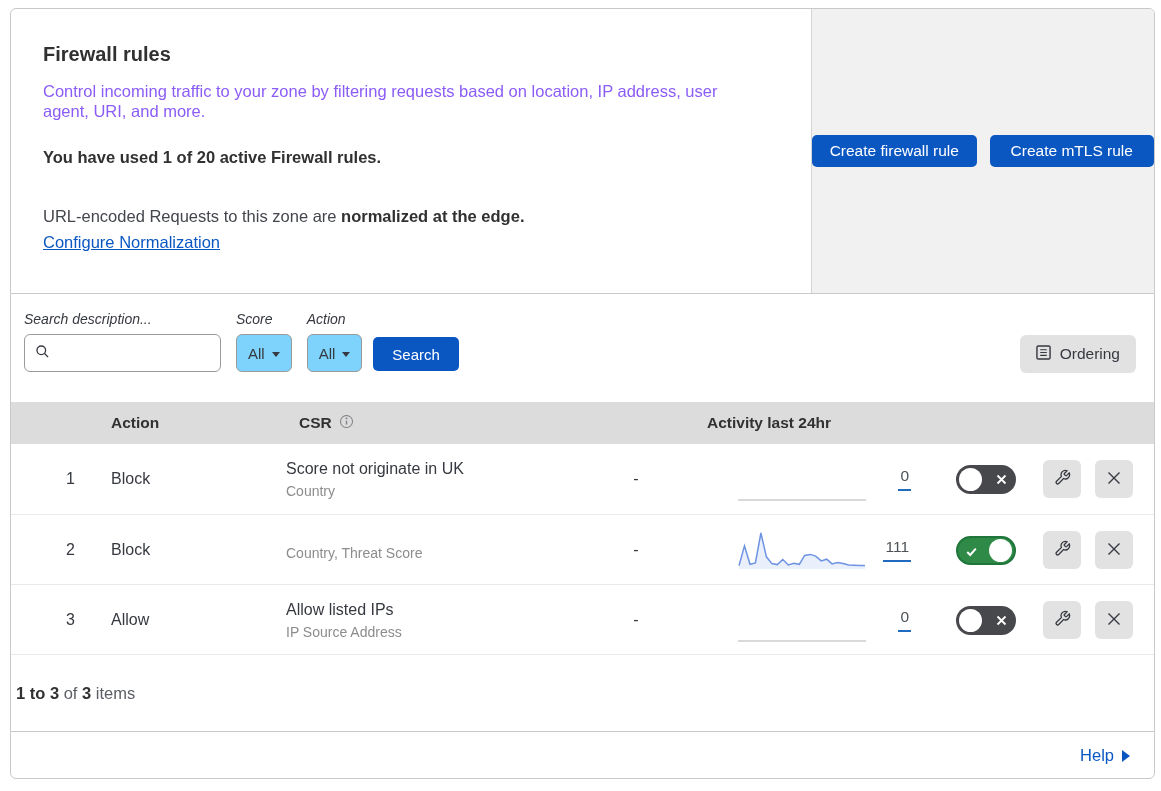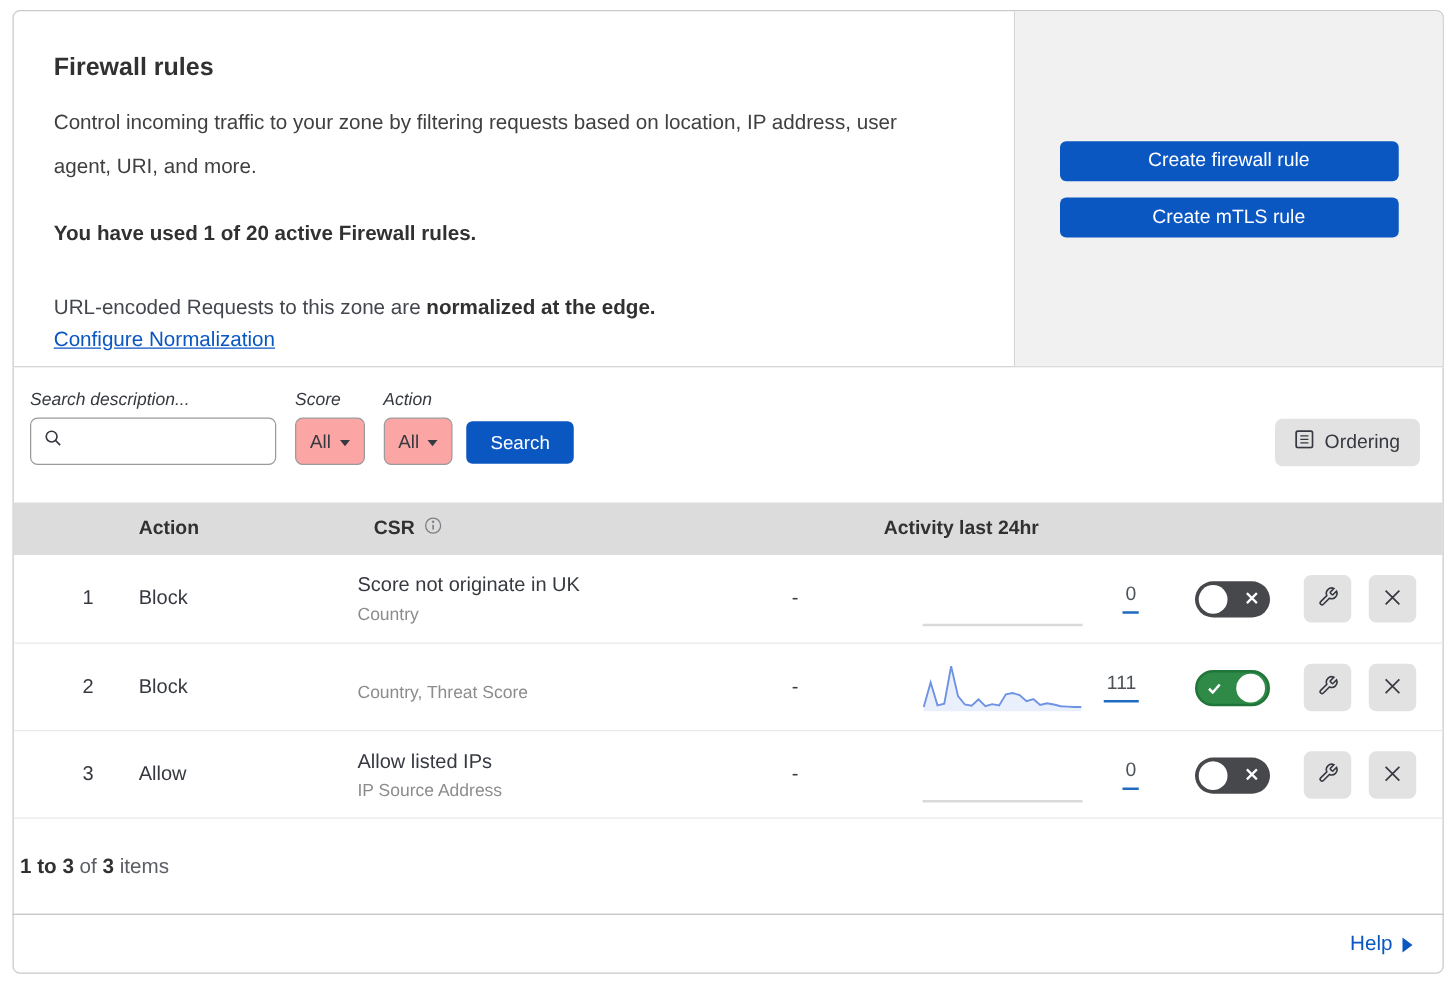--- a/index.html
+++ b/index.html
@@ -4,37 +4,37 @@
 <style>
   * { box-sizing: border-box; margin: 0; padding: 0; }
   html,body { width:1161px; height:791px; background:#fff; overflow:hidden;
     font-family:"Liberation Sans", sans-serif; color:#36393f; }
   .wrap { margin:8px 6px 0 10px; width:1145px; }
 
   
   .top-band { display:flex; border:1px solid #c9c9c9; border-radius:6px 6px 0 0; height:286px; background:#fff; }
   .intro { flex:1; padding:34px 40px 0 32px; }
   .page-title { font-size:20px; font-weight:700; color:#313131; margin-bottom:15px; }
-  .intro-desc { font-size:16.5px; line-height:35px; color:#404040; width:710px; }
+  .intro-desc { font-size:16.5px; line-height:20px; color:#8b5cf6; width:710px; }
   .usage-line { font-size:16.5px; font-weight:700; color:#313131; margin-top:27px; }
   .norm-line { font-size:16.5px; color:#43464c; margin-top:40px; }
   .norm-line b { color:#313131; }
   .config-link { display:inline-block; margin-top:7px; font-size:16.5px; color:#0b57c2; text-decoration:underline; cursor:pointer; }
-  .cta-panel { width:343px; background:#f1f1f2; border-left:1px solid #d4d4d4; display:flex; flex-direction:column; justify-content:center; align-items:center; gap:13px; border-radius:0 6px 0 0; }
+  .cta-panel { width:343px; background:#f1f1f2; border-left:1px solid #d4d4d4; display:flex; flex-direction:row; justify-content:center; align-items:center; gap:13px; border-radius:0 6px 0 0; }
   .blue-btn { width:271px; height:32px; background:#0b57c2; color:#fff; border:none; border-radius:5px; font-size:15.5px; font-family:inherit; cursor:pointer; display:flex; align-items:center; justify-content:center; }
 
   
   .main-card { border:1px solid #c9c9c9; border-top:none; background:#fff; }
 
   .filter-bar { position:relative; padding:17px 14px 30px 13px; display:flex; align-items:flex-end; }
   .fgroup { display:flex; flex-direction:column; margin-right:15px; }
   .fgroup .flabel { font-size:14px; color:#36393f; margin-bottom:7px;font-style:italic; }
   .search-box { width:197px; height:38px; border:1px solid #9a9a9a; border-radius:6px; display:flex; align-items:center; padding:0 10px; background:#fff; }
   .search-box input { border:none; outline:none; flex:1; min-width:0; font-size:15px; font-family:inherit; margin-left:7px; background:transparent; }
-  .dropdown { height:38px; border:1px solid #9a9a9a; border-radius:6px; background:#fca5a5; display:flex; align-items:center; padding:0 11px; gap:7px; font-size:15px; color:#36393f; cursor:pointer; }
+  .dropdown { height:38px; border:1px solid #9a9a9a; border-radius:6px; background:#7dd3fc; display:flex; align-items:center; padding:0 11px; gap:7px; font-size:15px; color:#36393f; cursor:pointer; }
   .chev { width:0; height:0; border-left:4.5px solid transparent; border-right:4.5px solid transparent; border-top:5.5px solid #36393f; margin-top:2px; }
   .search-btn { height:34px; padding:0 19px; background:#0b57c2; color:#fff; border:none; border-radius:5px; font-size:15px; font-family:inherit; cursor:pointer; margin-left:-4px; margin-bottom:1px; }
   .ordering-btn { position:absolute; right:18px; bottom:29px; height:38px; padding:0 16px; background:#e2e2e3; border:none; border-radius:6px; font-size:15.5px; font-family:inherit; color:#36393f; display:flex; align-items:center; gap:9px; cursor:pointer; }
 
   
   .grid-row { display:grid; grid-template-columns:90px 175px 310px 100px 180px 70px 100px 52px 52px; padding-right:14px; align-items:center; }
   .thead { background:#dcdcdc; height:42px; font-size:15.5px; font-weight:700; color:#313131; }
   .thead .cell { padding-left:10px; display:flex; align-items:center; gap:7px; }
   .thead .csr-h { padding-left:23px; }
   .thead .act-h { padding-left:21px; grid-column:5 / span 2; }

